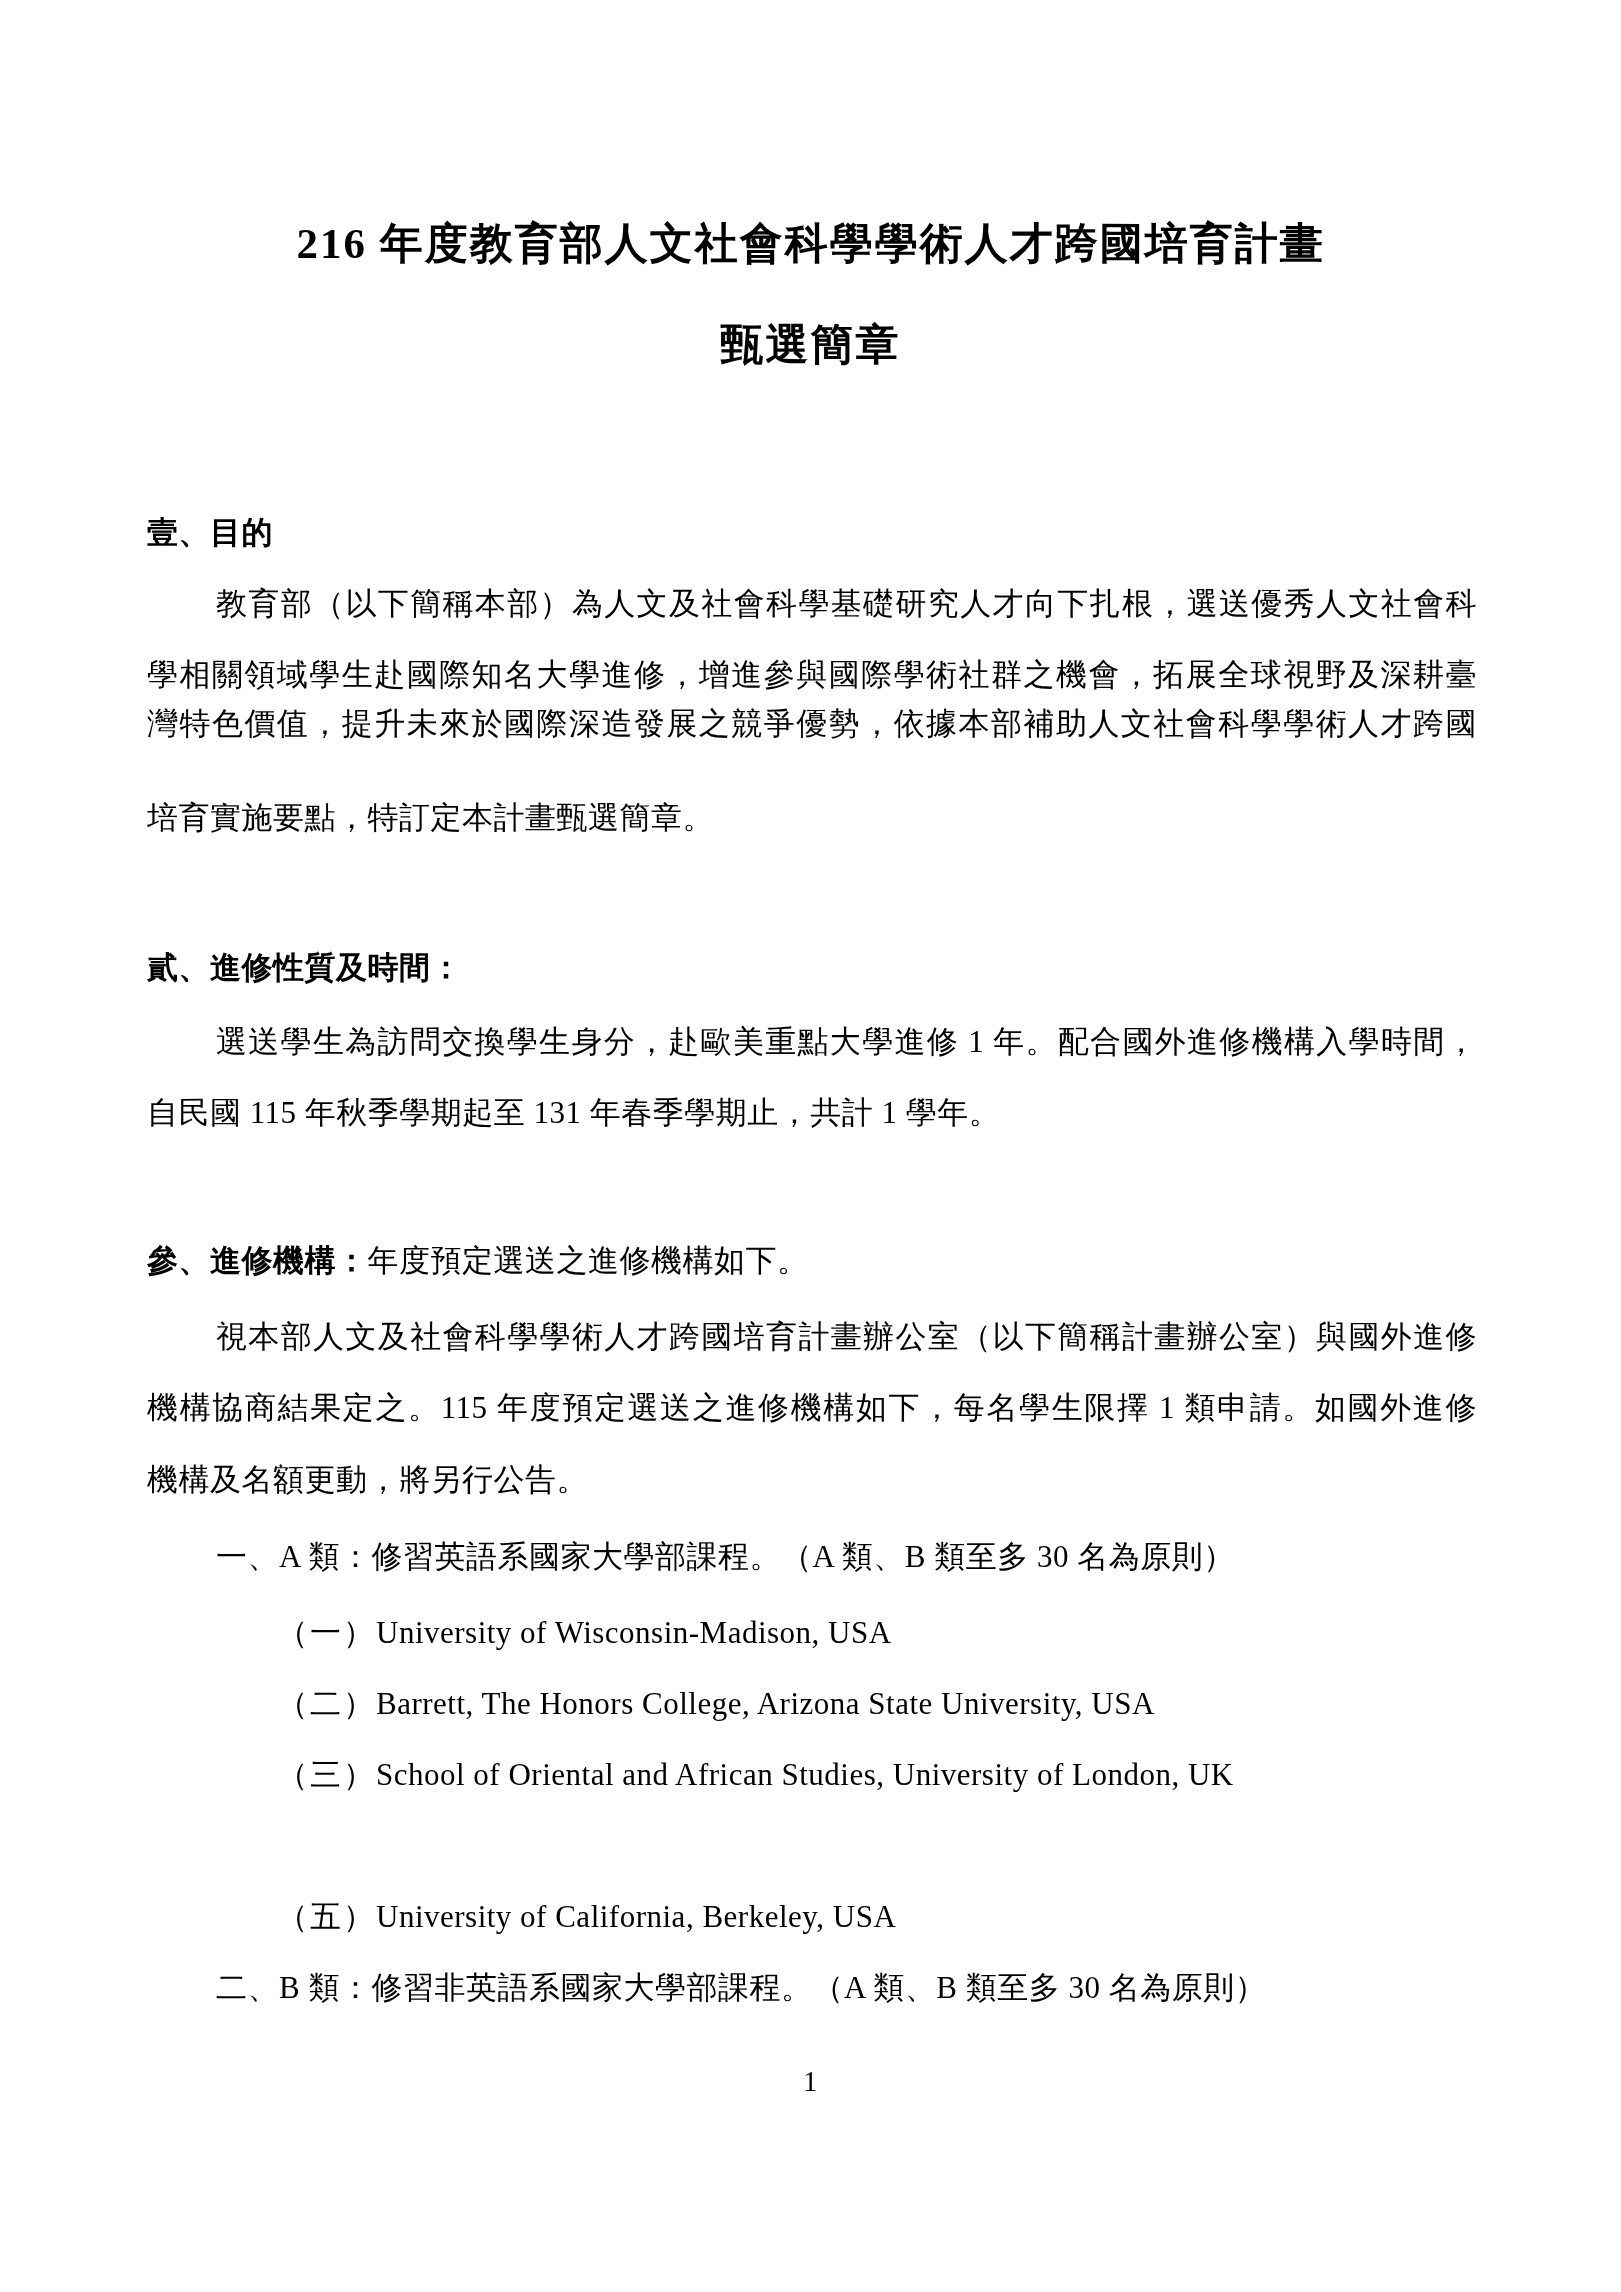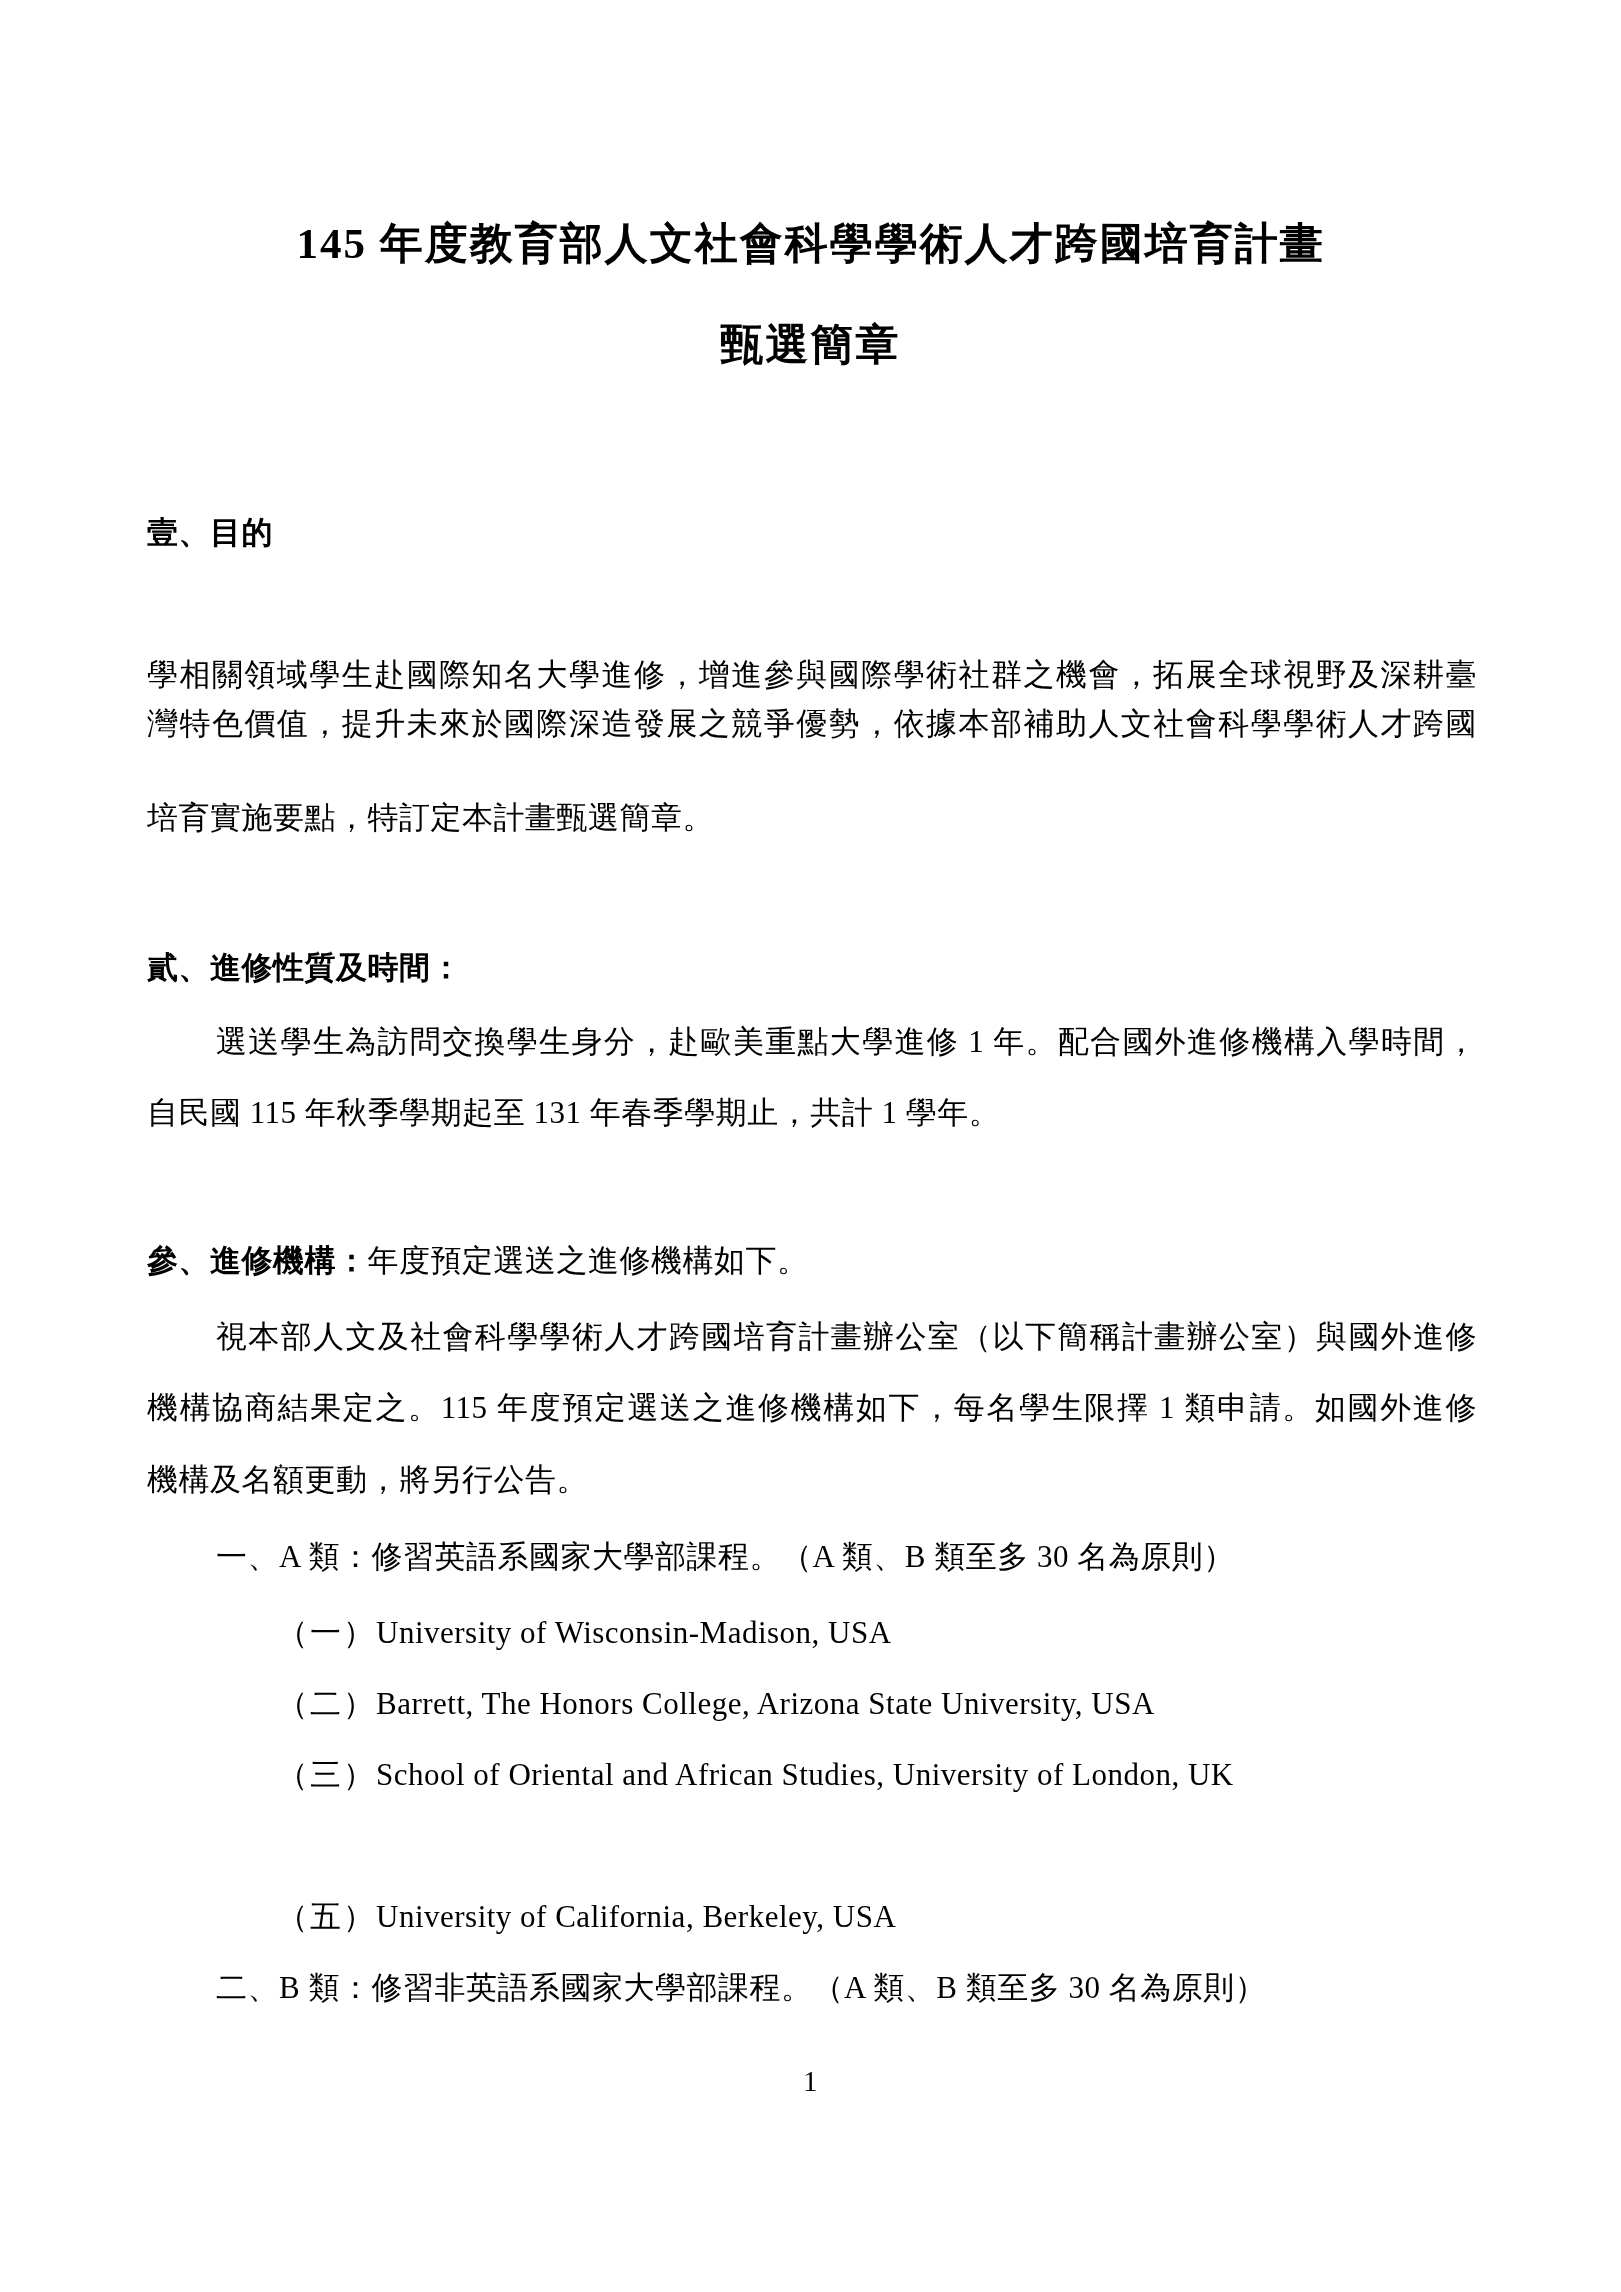--- a/index.html
+++ b/index.html
@@ -56,24 +56,25 @@
     text-align: center;
     font-size: 29px;
   }
   .item-num { letter-spacing: 2px; }
 </style>
 </head>
 <body>
 
 <div class="page">
 
-  <div class="line title" style="top:208px">145 年度教育部人文社會科學學術人才跨國培育計畫</div>
+  <div class="line title" style="top:208px">216 年度教育部人文社會科學學術人才跨國培育計畫</div>
   <div class="line title" style="top:309px">甄選簡章</div>
 
   <div class="line body-col heading" style="top:497px">壹、目的</div>
+  <div class="line body-col just indent" style="top:568px">教育部（以下簡稱本部）為人文及社會科學基礎研究人才向下扎根，選送優秀人文社會科</div>
   <div class="line body-col just" style="top:639px">學相關領域學生赴國際知名大學進修，增進參與國際學術社群之機會，拓展全球視野及深耕臺</div>
   <div class="line body-col just" style="top:688px">灣特色價值，提升未來於國際深造發展之競爭優勢，依據本部補助人文社會科學學術人才跨國</div>
   <div class="line body-col" style="top:782px">培育實施要點，特訂定本計畫甄選簡章。</div>
 
   <div class="line body-col heading" style="top:932px">貳、進修性質及時間：</div>
   <div class="line body-col just indent" style="top:1006px">選送學生為訪問交換學生身分，赴歐美重點大學進修 1 年。配合國外進修機構入學時間，</div>
   <div class="line body-col" style="top:1077px">自民國 115 年秋季學期起至 131 年春季學期止，共計 1 學年。</div>
 
   <div class="line body-col" style="top:1225px">
     <span class="heading">參、進修機構：</span><span>年度預定選送之進修機構如下。</span>

